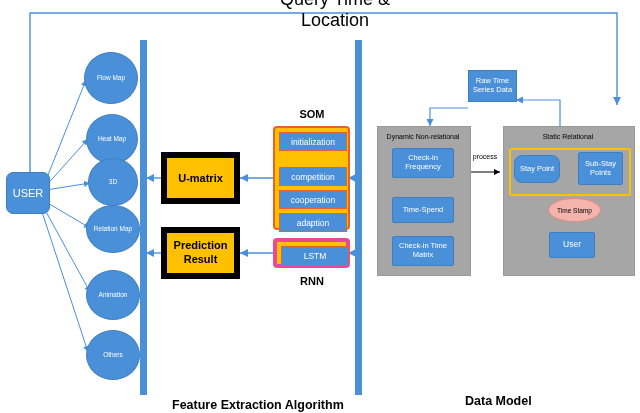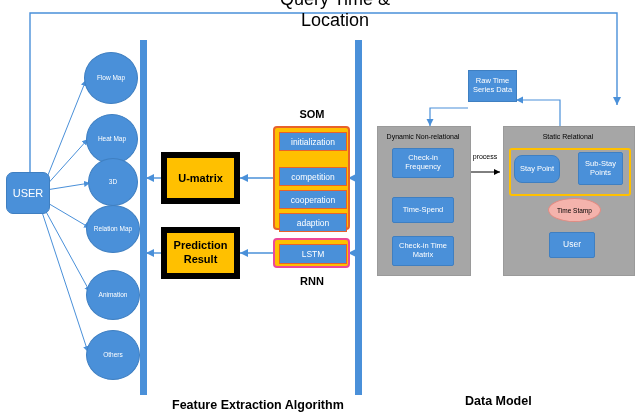--- a/index.html
+++ b/index.html
@@ -36,21 +36,21 @@
 
   
   .som-group{
     background:#ffc000;border:2px solid #e8622a;border-radius:4px;
   }
   .som-item{
     background:#4a90d9;border:1px solid #e8622a;
     color:#ffffff;font-size:8.5px;
   }
   .rnn-group{
-    background:#ffc000;border:2px solid #ec4899;border-radius:4px;
+    background:#ffc000;border:4px solid #ec4899;border-radius:4px;
   }
 
   .grp-label{color:#000000;font-weight:bold;font-size:11px;background:transparent;}
   .section-label{color:#000000;font-weight:bold;font-size:12.5px;background:transparent;}
 
   
   .gray-panel{background:#a6a6a6;border:1px solid #9a9a9a;}
   .blue-sm{
     background:#4a90d9;border:1px solid #3f7fc1;
     color:#ffffff;font-size:7.5px;line-height:1.15;

